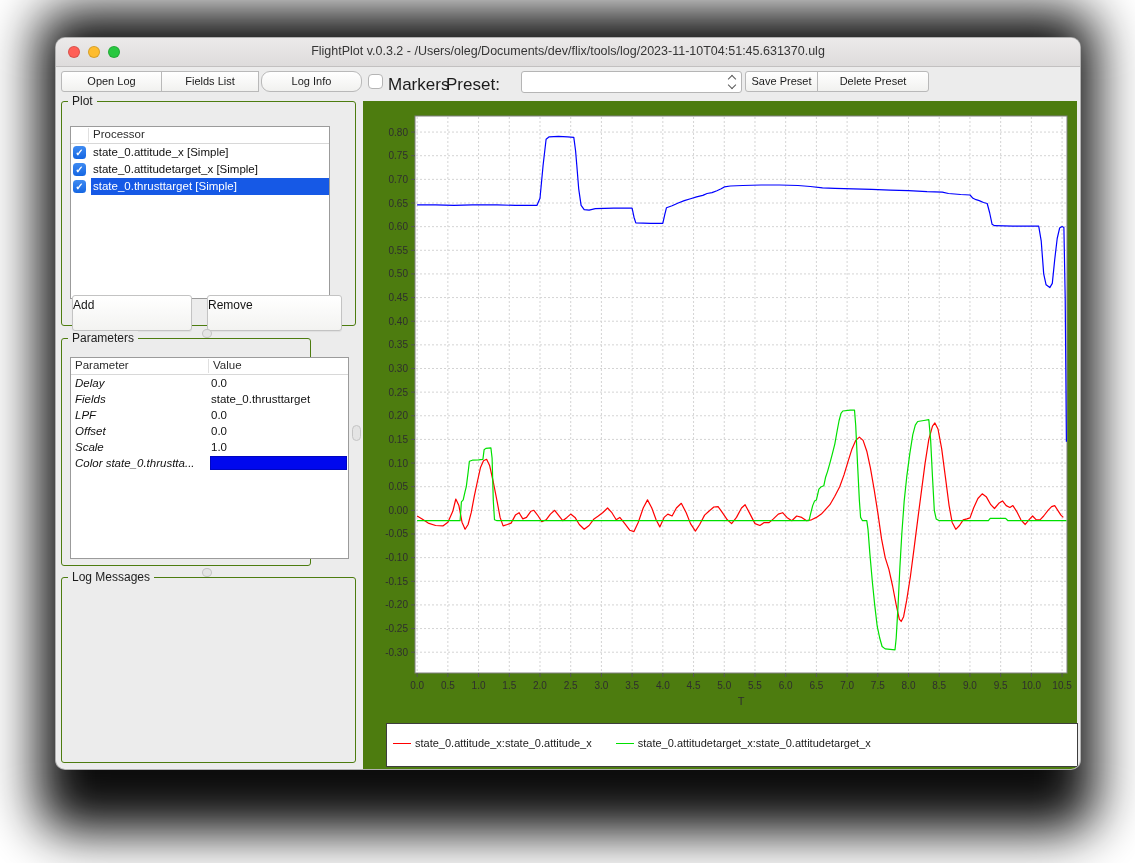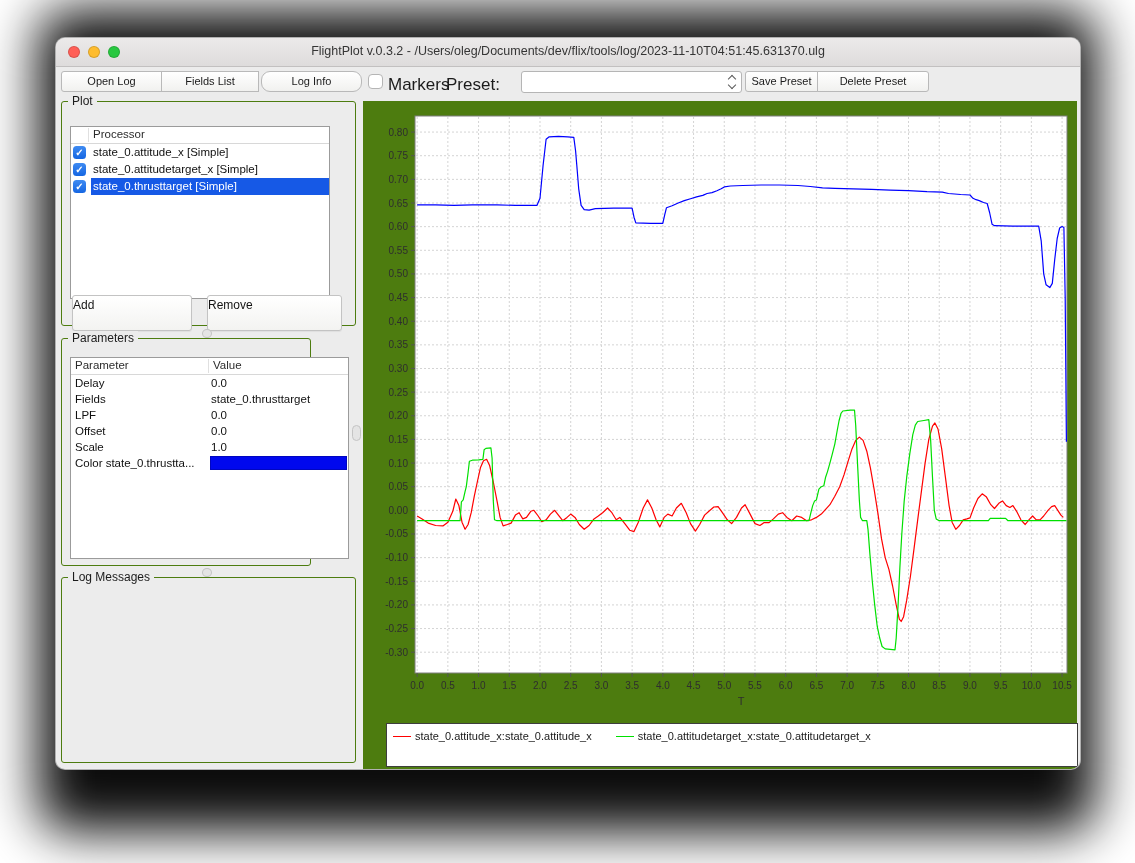--- a/index.html
+++ b/index.html
@@ -45,32 +45,32 @@
   .prow .cb{position:absolute;left:2px;top:2px;width:13px;height:13px;border-radius:3.5px;
             background:linear-gradient(#3f8bf2,#1566e2);color:#fff;font-size:10px;line-height:13px;
             text-align:center;font-weight:bold;}
   .prow .ptxt{position:absolute;left:20px;right:0;top:0;bottom:0;padding-left:2px;}
   .prow.sel .ptxt{background:#1659e6;color:#fff;}
   .macbtn{position:absolute;height:36px;background:linear-gradient(#ffffff,#f3f3f1);
           border:1px solid #c3c3c3;border-radius:3px;box-sizing:border-box;font-size:12px;
           color:#141414;text-align:left;line-height:18px;box-shadow:0 1px 1px rgba(0,0,0,.06);}
   
   .parmrow{position:relative;height:16px;font-size:11.5px;color:#101010;line-height:16px;}
-  .parmrow .k{position:absolute;left:4px;}
+  .parmrow .k{position:absolute;left:4px;font-style:italic;}
   .parmrow .v{position:absolute;left:140px;}
   .swatch{position:absolute;left:139px;top:1px;width:137px;height:14px;border:1px solid #0006c0;box-sizing:border-box;}
   
   .dot{position:absolute;width:10px;height:9px;border-radius:50%;background:#e4e4e4;
        border:1px solid #c4c4c4;box-sizing:border-box;}
   .vgrip{position:absolute;width:9px;height:16px;border-radius:5px;background:#e4e4e4;
          border:1px solid #c4c4c4;box-sizing:border-box;}
   
   .chartpanel{position:absolute;left:307px;top:63px;width:714px;height:668px;background:#4d7c0f;}
   .legend{position:absolute;left:23px;top:622px;width:692px;height:44px;border:1px solid #3e3e3e;
-          box-sizing:border-box;background:#fff;padding:3px 6px;}
+          box-sizing:border-box;background:#fff;padding:10px 6px;}
   .lrow{height:18px;display:flex;align-items:center;}
   .litem{display:flex;align-items:center;font-size:11px;color:#1a1a1a;}
   .lsample{width:18px;height:0;border-top:1.6px solid;margin-right:4px;}
   
   .hscroll{position:absolute;left:1px;right:1px;bottom:1px;height:12px;background:#fcfcfc;
            border-top:1px solid #e3e3e3;}
   .hthumb{position:absolute;left:2px;top:2px;width:148px;height:8px;border-radius:4px;background:#adadad;}
 </style>
 </head>
 <body>

